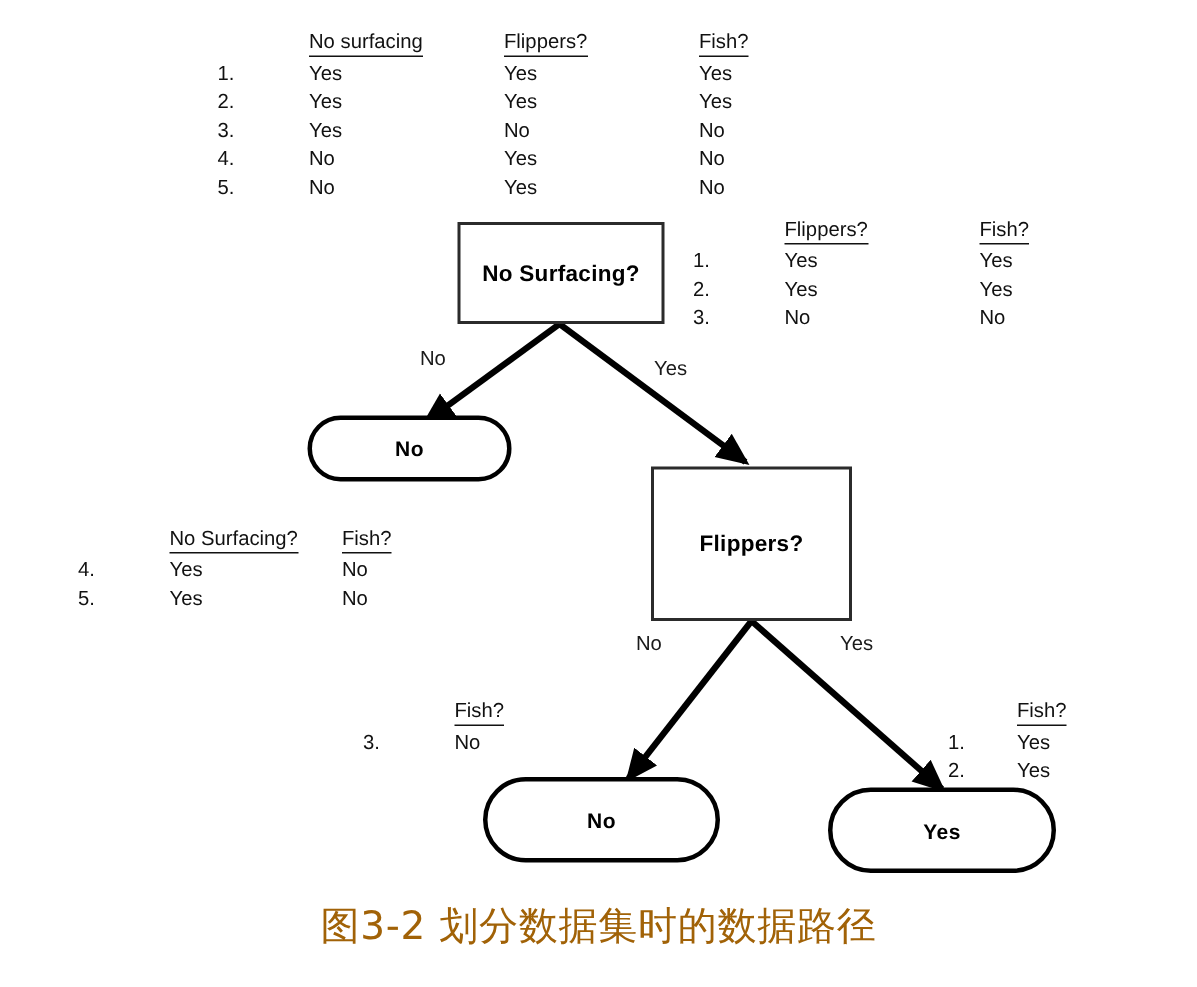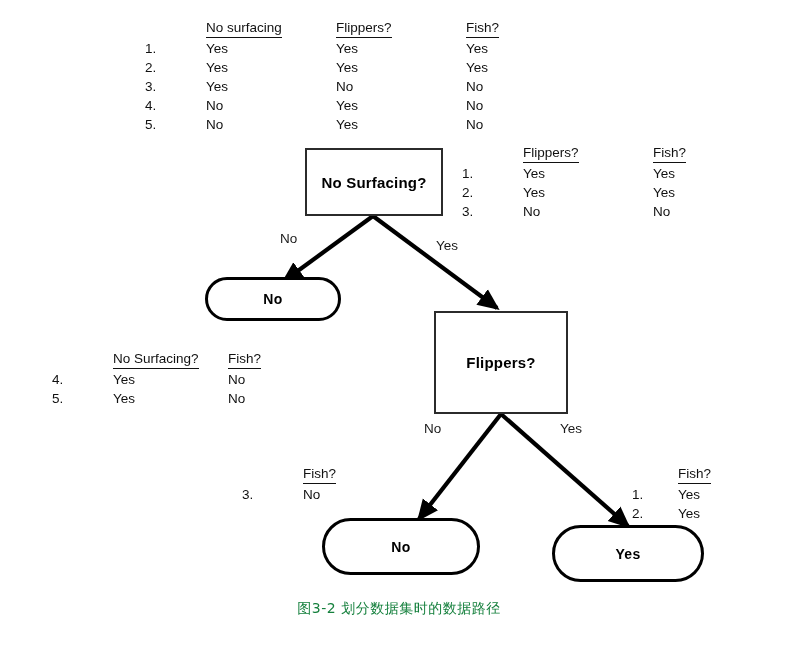--- a/index.html
+++ b/index.html
@@ -96,22 +96,22 @@
     white-space: nowrap;
   }
 
   
   #caption {
     position: absolute;
     left: 0;
     top: 600px;
     width: 798px;
     text-align: center;
-    font-size: 14px;
-    color: #15803d;
+    font-size: 26px;
+    color: #a16207;
     font-family: "DejaVu Sans", sans-serif;
     letter-spacing: 0.5px;
   }
 </style>
 </head>
 <body>
 
 <div id="canvas">
 
   <svg id="edges" viewBox="0 0 798 658" xmlns="http://www.w3.org/2000/svg">

